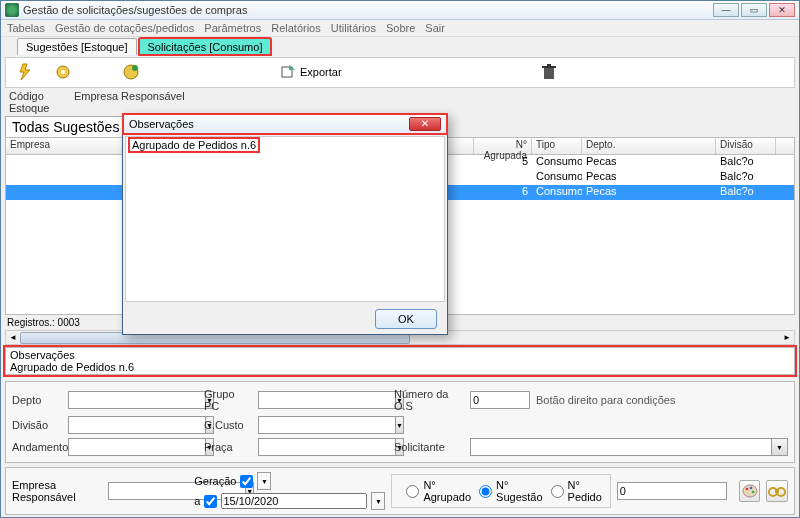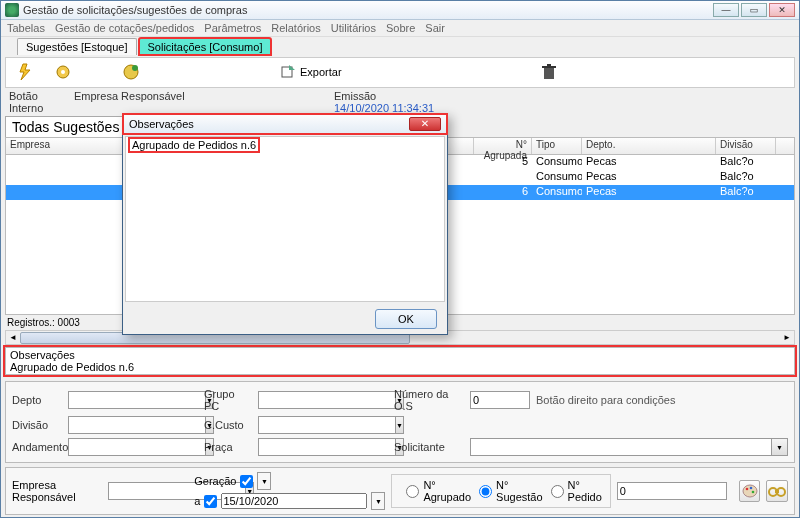--- a/index.html
+++ b/index.html
@@ -117,26 +117,22 @@
     <span class="tool-trash">
         <svg width="14" height="16">
           <rect x="2" y="4" width="10" height="11" fill="#555"></rect>
           <rect x="0" y="2" width="14" height="2" fill="#333"></rect>
           <rect x="5" y="0" width="4" height="2" fill="#333"></rect>
         </svg>
       </span>
   </div>
 
   <div class="fields-row">
-    <div class="col1"><span>Botão Interno</span></div>
+    <div class="col1"><span>Código Estoque</span></div>
     <div class="col2"><span>Empresa Responsável</span></div>
-    <div class="col3">
-      <div>Emissão</div>
-      <div class="blue-date">14/10/2020 11:34:31</div>
-    </div>
   </div>
 
   <div class="inner-tabs">
     <div class="inner-tab">Todas Sugestões</div>
     <div class="inner-tab">Itens da S</div>
   </div>
 
   <div class="grid">
     <div class="grid-head">
       <div class="gc-empresa">Empresa</div>

